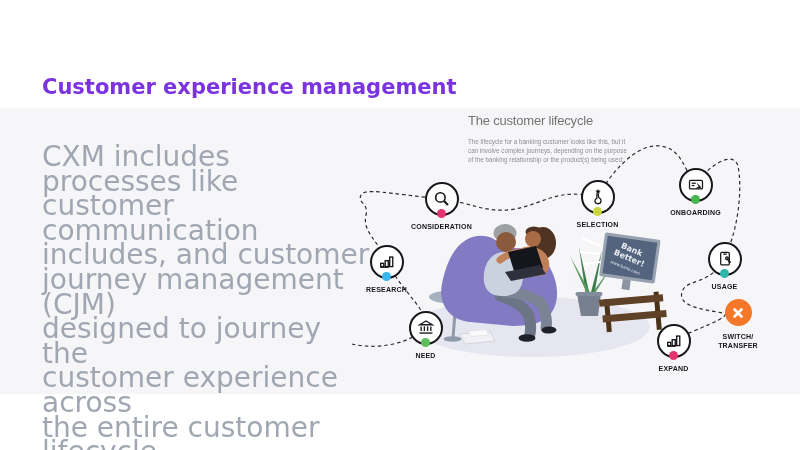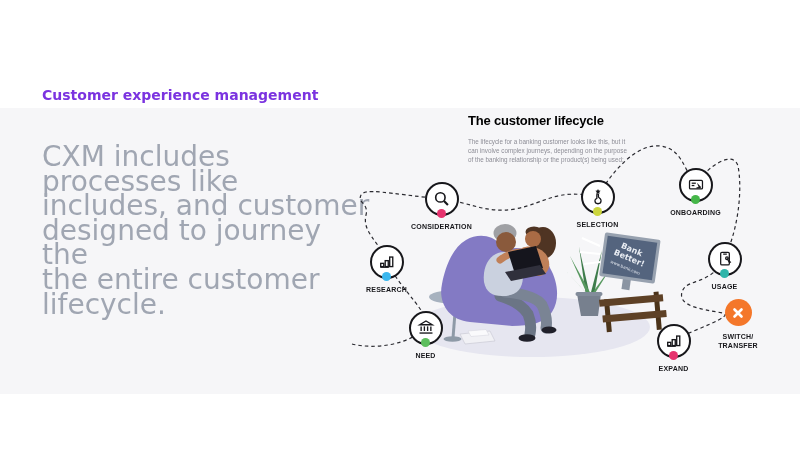--- a/index.html
+++ b/index.html
@@ -1,27 +1,27 @@
 <!DOCTYPE html>
 <html><head>
 <meta charset="utf-8">
 <style>
   html,body{margin:0;padding:0;}
   body{width:800px;height:450px;position:relative;background:#ffffff;overflow:hidden;
        font-family:"DejaVu Sans",sans-serif;}
   .abs{position:absolute;}
   
-  #slide-title{left:42px;top:87px;font-size:14px;font-weight:600;letter-spacing:0px;}
+  #slide-title{left:42px;top:75px;font-size:21px;font-weight:600;letter-spacing:0px;}
   
   #content-panel{left:0;top:108px;width:800px;height:286px;}
   
   #intro-text{left:42px;top:145px;width:330px;font-size:28px;line-height:24.6px;
               color:#a0a6b2;font-weight:400;}
   
-  #lifecycle-title{left:468px;top:113px;font-size:13px;font-weight:bold;color:#000000;
+  #lifecycle-title{left:468px;top:113px;font-size:13px;font-weight:normal;color:#737373;
                    font-family:"Liberation Sans",sans-serif;letter-spacing:-0.2px;}
   #lifecycle-subtitle{left:468px;top:138px;font-size:6.3px;line-height:8.9px;color:#8d8d96;
                    font-family:"Liberation Sans",sans-serif;}
   
   .stage{position:absolute;width:96px;margin-left:-48px;text-align:center;}
   .stage-circle{position:relative;width:34px;height:34px;margin:0 auto;border-radius:50%;
                 background:#ffffff;border:2.2px solid #17171b;box-sizing:border-box;
                 display:flex;align-items:center;justify-content:center;}
   .stage-dot{position:absolute;left:50%;bottom:-4px;width:9px;height:9px;margin-left:-4.5px;
              border-radius:50%;}
@@ -34,22 +34,25 @@
 </style>
 </head>
 <body>
 
 <div class="abs" id="content-panel" style="background-color: rgb(246, 246, 248);"></div>
 
 <div class="abs" id="slide-title" style="color: rgb(123, 51, 224);">Customer experience management</div>
 
 <div class="abs" id="intro-text">
   <div>CXM includes processes like</div>
+  <div>customer communication</div>
   <div>includes, and customer</div>
+  <div>journey management (CJM)</div>
   <div>designed to journey the</div>
+  <div>customer experience across</div>
   <div>the entire customer lifecycle.</div>
 </div>
 
 <div class="abs" id="lifecycle-title">The customer lifecycle</div>
 <div class="abs" id="lifecycle-subtitle">
   <div>The lifecycle for a banking customer looks like this, but it</div>
   <div>can involve complex journeys, depending on the purpose</div>
   <div>of the banking relationship or the product(s) being used:</div>
 </div>
 

